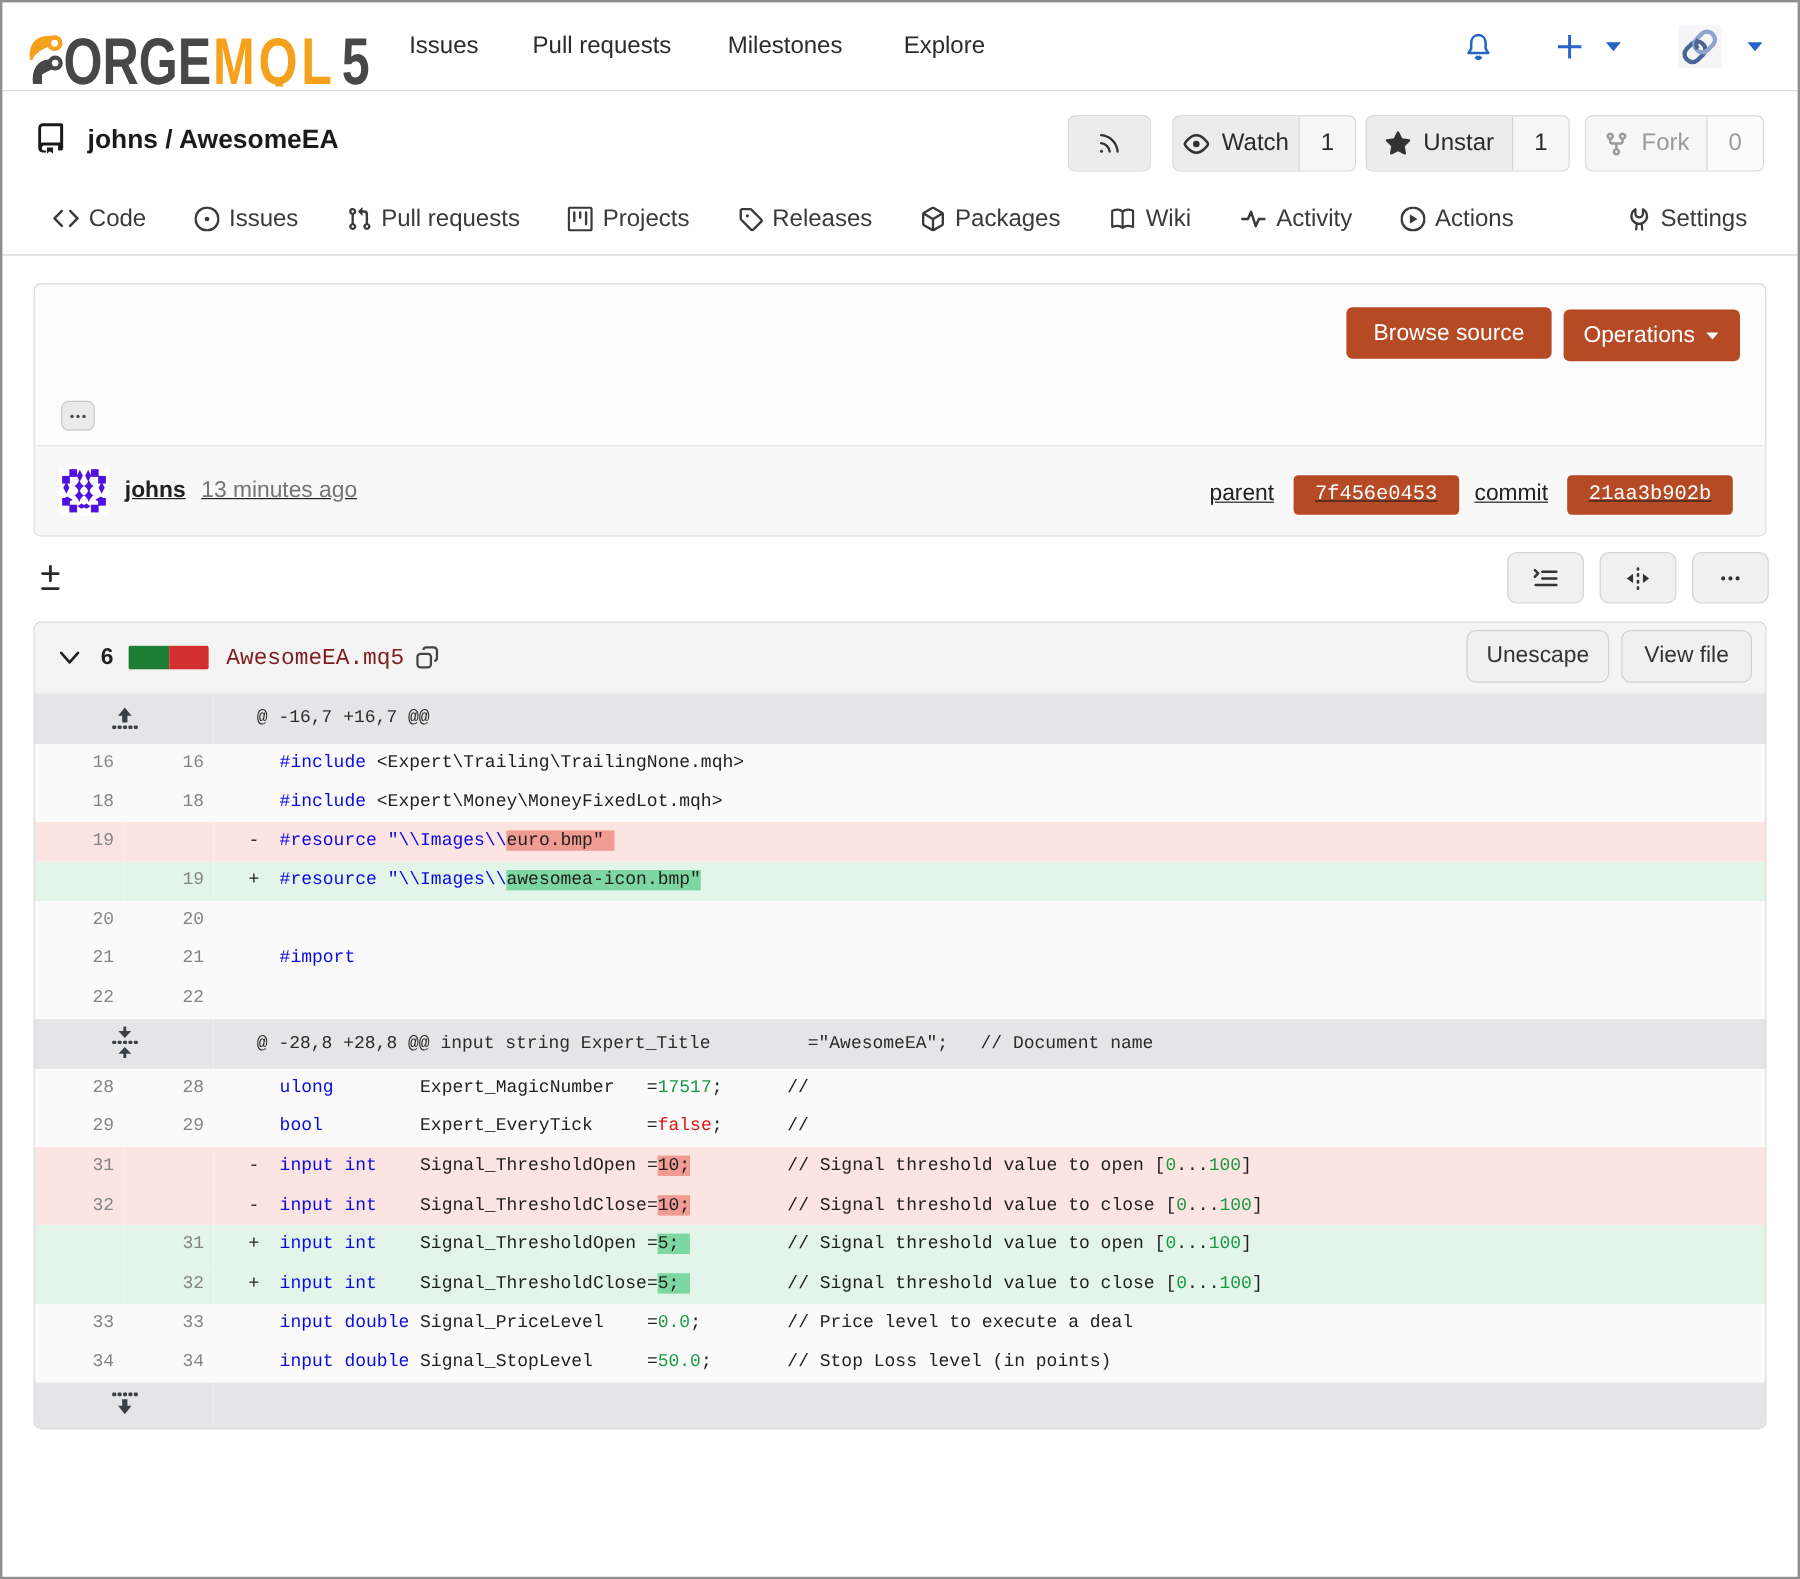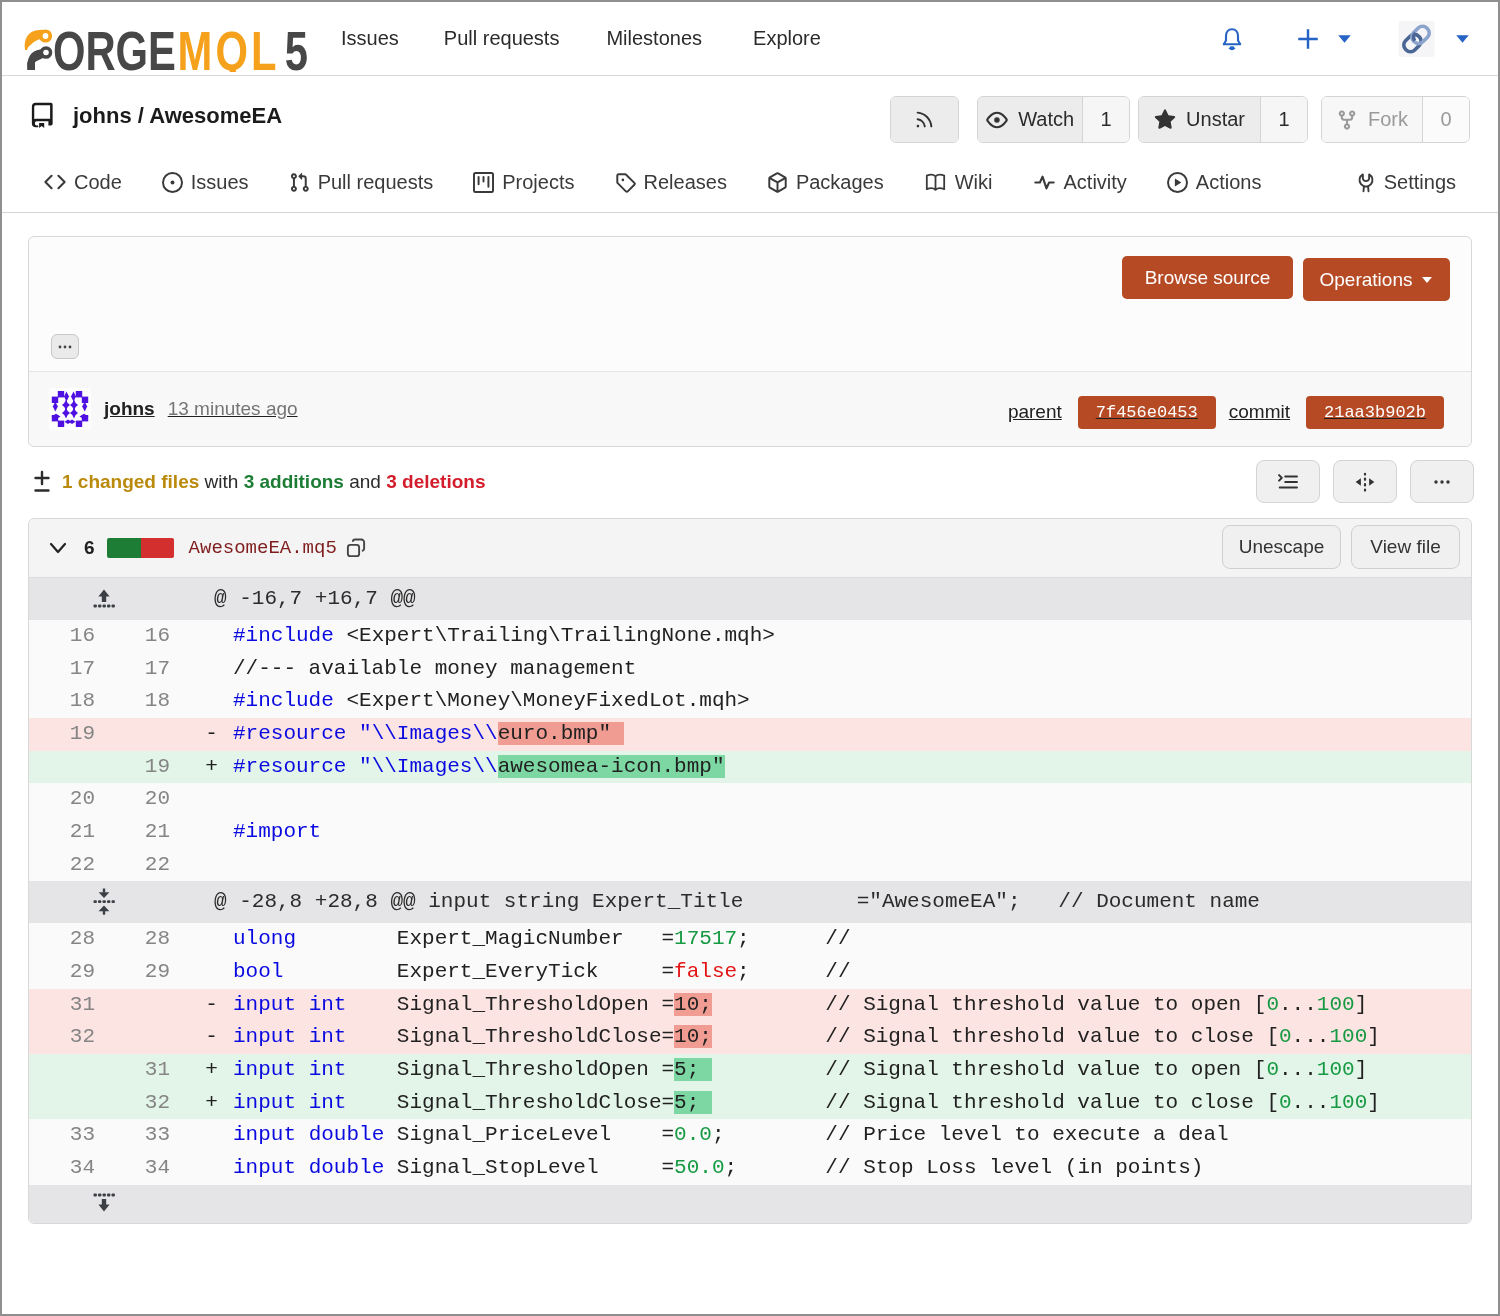--- a/index.html
+++ b/index.html
@@ -39,21 +39,21 @@
 .stats { display:flex; align-items:center; margin-top:11px; height:47px; }
 .stats .txt { font-size:19px; color:#2b2b2b; }
 b.amber { color:#bb8a0c; } b.grn { color:#1d7d35; } b.red { color:#d41d2c; }
 .sqbtn { width:64px; height:43px; background:#f0f0f1; border:1px solid #d4d4d4; border-radius:8px; display:flex; align-items:center; justify-content:center; }
 
 .dbox { margin-top:13px; border:1px solid #d8d8d8; border-radius:6px; background:#fafafa; }
 .fhead { display:flex; align-items:center; height:59px; background:#f4f4f4; border-bottom:1px solid #dcdcdc; border-radius:6px 6px 0 0; padding:0 11px 0 20px; }
 .whbtn { display:inline-flex; align-items:center; justify-content:center; height:44px; background:#f0f0f1; border:1px solid #d0d0d0; border-radius:8px; font-size:19px; color:#333; }
 .fname { font-family:"Liberation Mono",monospace; font-size:19px; color:#7f1d1d; }
 
-table.diff { border-collapse:collapse; width:100%; font-family:"Liberation Mono",monospace; font-size:21px; table-layout:fixed; }
+table.diff { border-collapse:collapse; width:100%; font-family:"Liberation Mono",monospace; font-size:15px; table-layout:fixed; }
 table.diff td { padding:0; height:32.65px; line-height:32.65px; white-space:pre; overflow:hidden; }
 table.diff td.n1 { width:74px; text-align:right; padding-right:8px; color:#858585; }
 table.diff td.n2 { width:75px; text-align:right; padding-right:8px; color:#858585; }
 td.cd { }
 td.cd .sg { display:inline-block; width:55px; padding-left:12px; text-align:center; }
 tr.hunk td { height:42px; line-height:42px; background:#e5e5e7; color:#2b2b2b; }
 tr.ctx td { background:#fafafa; }
 tr.del td { background:#fce4e2; }
 tr.add td { background:#e3f5e8; }
 tr.last td:first-child { border-radius:0 0 0 6px; } tr.last td:last-child { border-radius:0 0 6px 0; }
@@ -233,21 +233,20 @@
         <div class="hashbtn" style="margin-left:16px;">7f456e0453</div>
         <span style="font-size:19px; margin-left:13px;">commit</span>
         <div class="hashbtn" style="margin-left:16px;">21aa3b902b</div>
       </div>
     </div>
   </div>
   <div class="stats">
     <svg width="18" height="24" viewBox="0 0 18 24" style="margin-left:5px">
           <path d="M9 2 V14 M2.5 8 H15.5 M2.5 20.5 H15.5" stroke="#2b2b2b" stroke-width="2.4" fill="none" stroke-linecap="round"></path>
         </svg>
-    <div class="txt" style="margin-left:11px"><b class="amber">1 changed files</b> with <b class="grn">3 additions</b> and <b class="red">3 deletions</b></div>
     <div style="margin-left:auto; display:flex; margin-right:-2px;">
       <div class="sqbtn">
             <svg width="22" height="22" viewBox="0 0 16 16" fill="none" stroke="#333" stroke-width="1.5" stroke-linecap="round">
               <path d="M1.5 3 L3.5 5 L1.5 7 M6 4 H14.5 M6 8 H14.5 M2 12 H14.5" stroke-linejoin="round"></path>
             </svg>
           </div>
       <div class="sqbtn" style="margin-left:13px">
             <svg width="22" height="22" viewBox="0 0 16 16" fill="#333">
               <path d="M8 1.2 a.8.8 0 0 1 .8.8 v.6 a.8.8 0 0 1-1.6 0 v-.6 A.8.8 0 0 1 8 1.2 Z M8 4.7 a.8.8 0 0 1 .8.8 v.9 a.8.8 0 0 1-1.6 0 v-.9 A.8.8 0 0 1 8 4.7 Z M8 8.8 a.8.8 0 0 1 .8.8 v.9 a.8.8 0 0 1-1.6 0 v-.9 A.8.8 0 0 1 8 8.8 Z M8 12.8 a.8.8 0 0 1 .8.8 v.6 a.8.8 0 0 1-1.6 0 v-.6 A.8.8 0 0 1 8 12.8 Z M1.2 8 L5 5.2 v5.6 Z M14.8 8 L11 5.2 v5.6 Z"></path>
             </svg>
@@ -300,25 +299,20 @@
                   </g>
                 </svg></td>
               <td style="padding-left:36px">@ -16,7 +16,7 @@</td>
             </tr>
             <tr class="ctx">
               <td class="n1">16</td>
               <td class="n2">16</td>
               <td class="cd"><span class="sg"> </span><span class="k">#include</span> &lt;Expert\Trailing\TrailingNone.mqh&gt;</td>
             </tr>
             <tr class="ctx">
-              <td class="n1">17</td>
-              <td class="n2">17</td>
-              <td class="cd"><span class="sg"> </span>//--- available money management</td>
-            </tr>
-            <tr class="ctx">
               <td class="n1">18</td>
               <td class="n2">18</td>
               <td class="cd"><span class="sg"> </span><span class="k">#include</span> &lt;Expert\Money\MoneyFixedLot.mqh&gt;</td>
             </tr>
             <tr class="del">
               <td class="n1">19</td>
               <td class="n2"></td>
               <td class="cd"><span class="sg">-</span><span class="k">#resource</span> <span class="k">"\\Images\\</span><span class="hd">euro.bmp" </span></td>
             </tr>
             <tr class="add">

